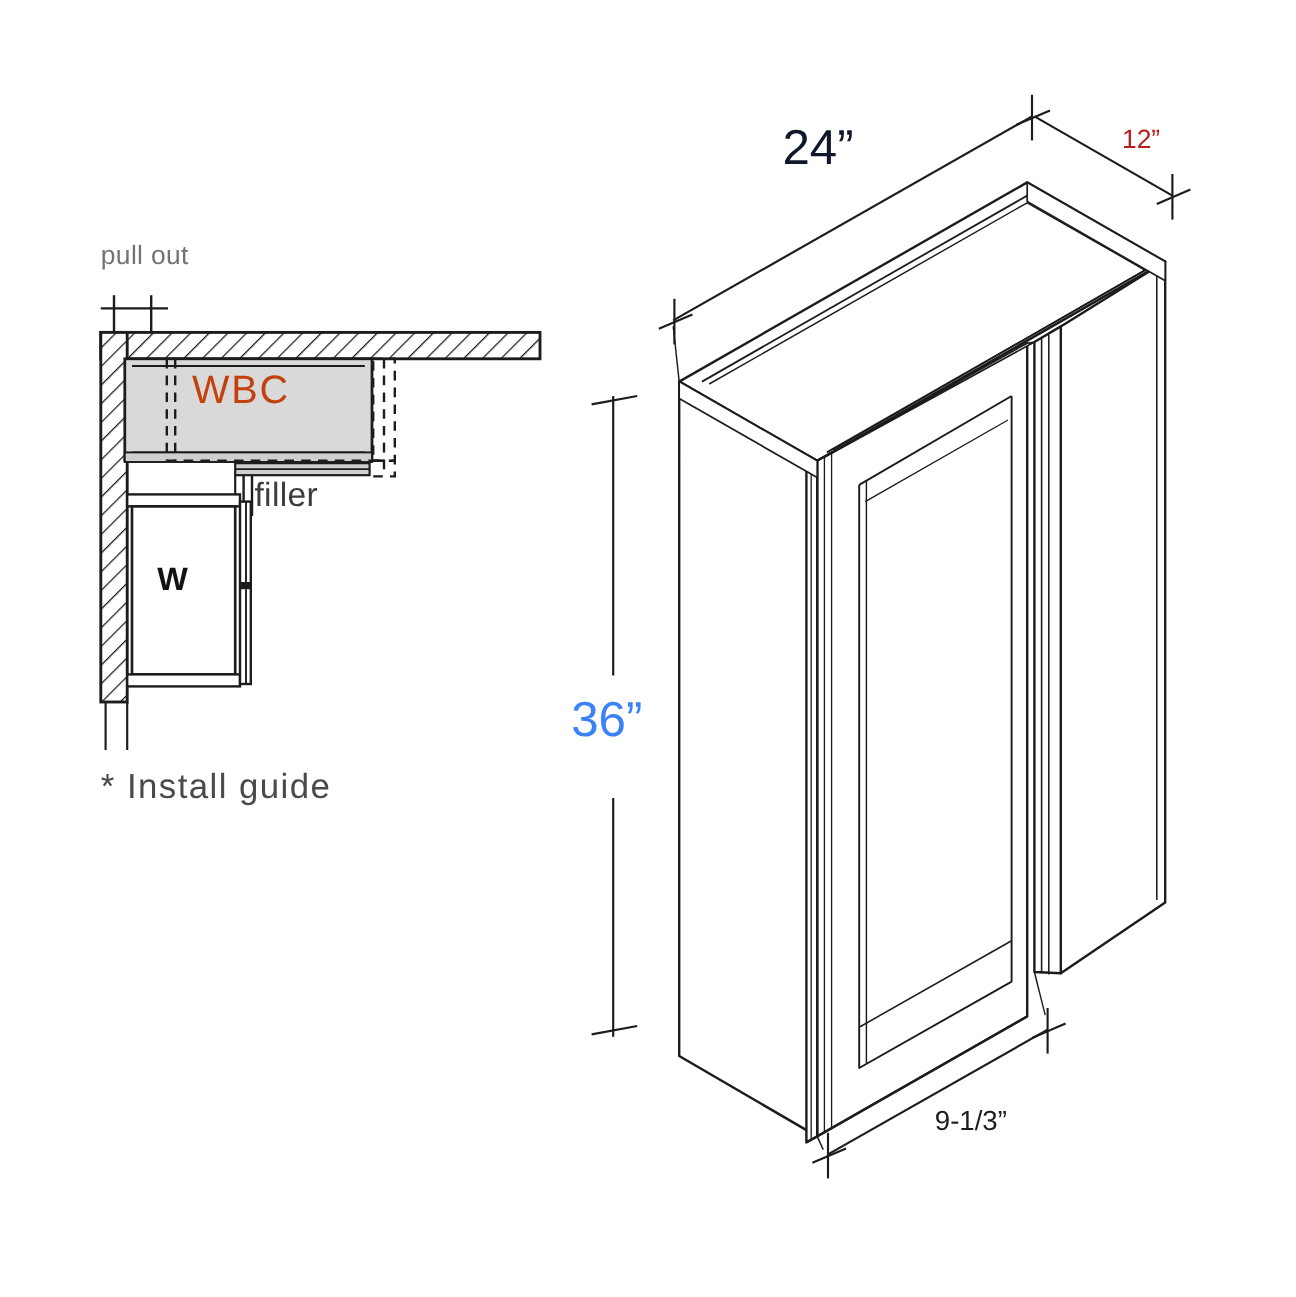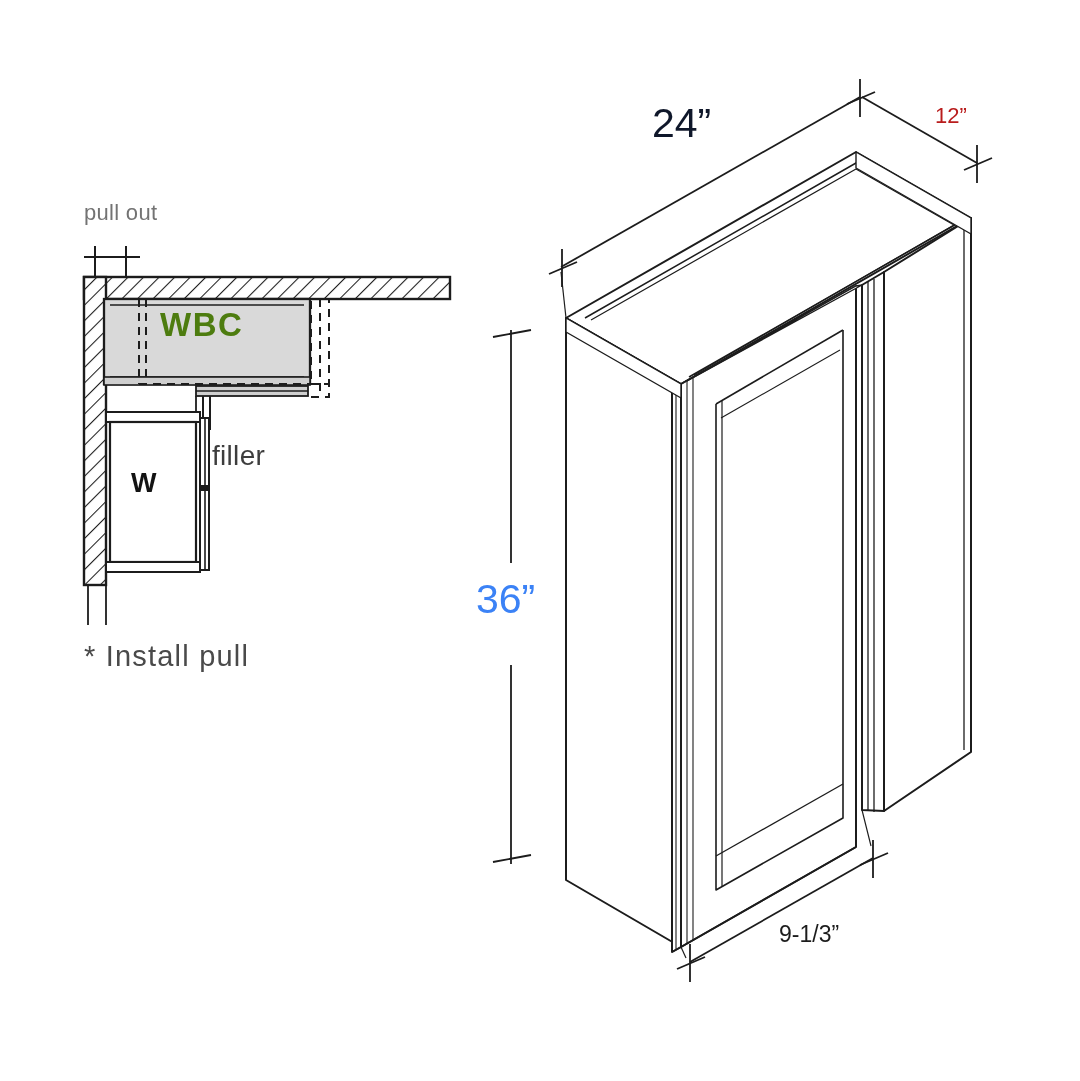--- a/index.html
+++ b/index.html
@@ -28,25 +28,25 @@
     display: block;
   }
   .lbl {
     position: absolute;
     white-space: pre;
     font-family: "Liberation Sans", sans-serif;
     color: #3a3a3a;
     letter-spacing: 0.3px;
   }
   .lbl-pullout { left: 84px; top: 200px; font-size: 22px; color: #737373; }
-  .lbl-filler  { left: 212px; top: 397px; font-size: 28px; color: #3d3d3d; margin-top: 43px; }
+  .lbl-filler  { left: 212px; top: 397px; font-size: 28px; color: #3d3d3d; }
   .lbl-install { left: 84px; top: 640px; font-size: 29px; color: #4a4a4a; letter-spacing: 1.2px;}
   .lbl-wbc {
     left: 160px; top: 306px;
-    font-size: 33px; font-weight: 700; color: #4d7c0f;
+    font-size: 33px; font-weight: 400; color: #c2410c;
     letter-spacing: 1.5px;
     text-align: center;
   }
   .lbl-w {
     left: 131px; top: 468px;
     font-size: 27px; font-weight: 700; color: #131313;
   }
   .dim {
     position: absolute;
     white-space: pre;
@@ -243,21 +243,21 @@
   </svg>
 
   <span class="lbl lbl-pullout">pull out</span>
 
   <span class="lbl lbl-wbc">WBC</span>
 
   <span class="lbl lbl-filler">filler</span>
 
   <span class="lbl lbl-w">W</span>
 
-  <span class="lbl lbl-install">* Install pull</span>
+  <span class="lbl lbl-install">* Install guide</span>
 
   <span class="dim dim-24" style="color:#0f172a">24”</span>
 
   <span class="dim dim-12">12”</span>
 
   <span class="dim dim-36" style="color:#3b82f6">36”</span>
 
   <span class="dim dim-95">9-1/3”</span>
 
 </div>

